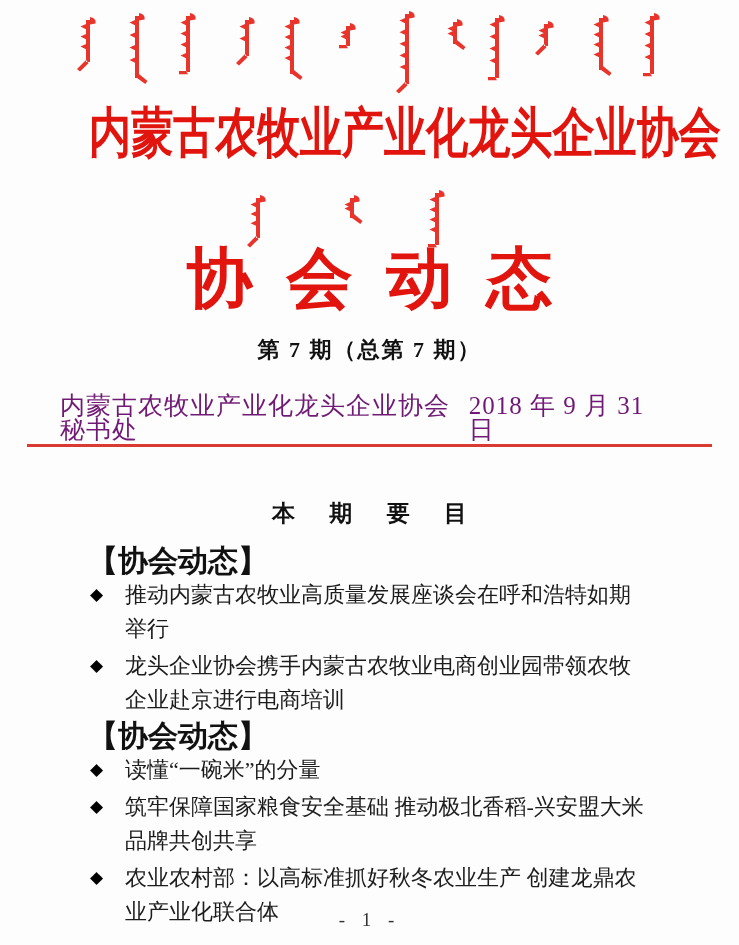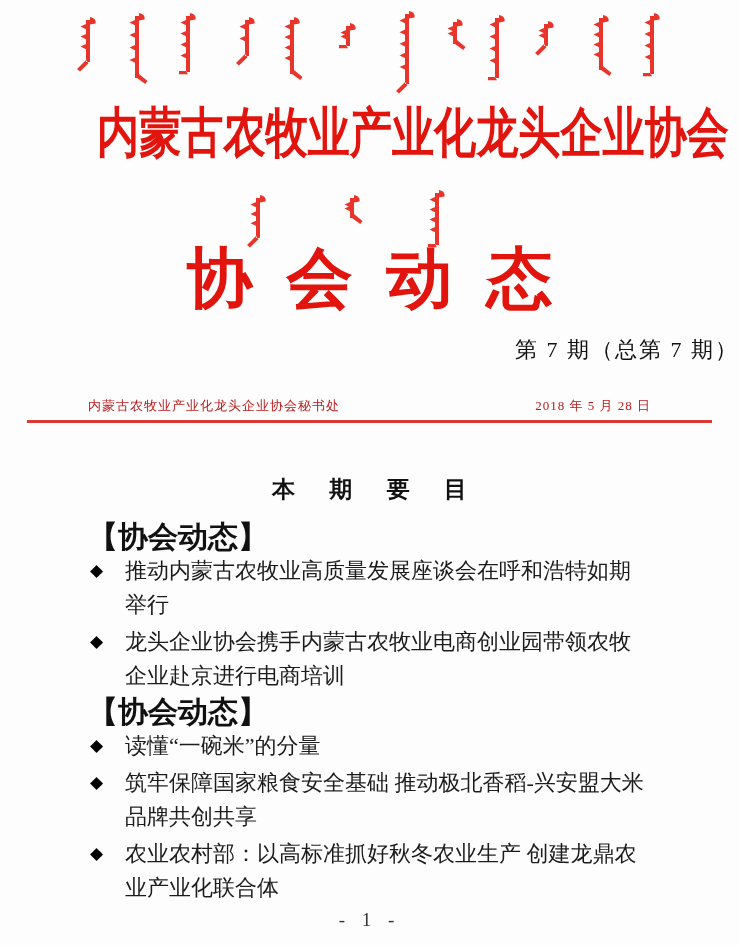--- a/index.html
+++ b/index.html
@@ -6,57 +6,57 @@
   .page{
     position:relative;
     width:739px;height:945px;
     background:#fdfdfd;
     overflow:hidden;
     font-family:"Liberation Serif","DejaVu Serif",serif;
     color:#1c1c1c;
   }
   svg.mn-row{display:block;margin:0 auto;}
   .org-title{
-    margin:2px 0 0 8px;
+    margin:2px 0 0 0;
     text-align:center;
     font-size:54px;
     line-height:66px;
     font-weight:bold;
     color:#e2140e;
     white-space:nowrap;
   }
   .org-title .stretch{display:inline-block;transform:scaleX(0.78);transform-origin:center;}
   .bulletin-title{
     margin:-6px 0 0 0;
     text-align:center;
     font-size:66px;
     line-height:66px;
     font-weight:bold;
     color:#e2140e;
     letter-spacing:34px;
     padding-left:34px;
   }
   .issue-line{
     margin:24px 0 0 0;
-    text-align:right;
+    text-align:center;
     font-size:22px;
     line-height:28px;
-    font-weight:normal;
+    font-weight:bold;
     letter-spacing:2px;
     color:#111;
   }
   .pub-row{
-    margin:30px 88px 0 88px;
+    margin:30px 88px 0 60px;
     display:flex;
     justify-content:space-between;
     align-items:baseline;
-    font-size:13px;
+    font-size:25px;
     line-height:24px;
     letter-spacing:1px;
-    color:#b91c1c;
+    color:#701a75;
   }
   .red-rule{
     margin:2px 27px 0 27px;
     height:3px;
     background:#d93a32;
   }
   .toc-heading{
     margin:50px 0 0 0;
     text-align:center;
     font-size:23px;
@@ -117,21 +117,21 @@
   <svg class="mn-row" id="mn-sub" width="739" height="64" viewBox="0 0 739 64" style="margin-top:22px">
       <path d="M256,10 h4 v40 h-4 Z M256,14 l-5.5,2.6 l5.5,2.6 Z M256,23.333333333333336 l-5.5,2.6 l5.5,2.6 Z M256,32.66666666666667 l-5.5,2.6 l5.5,2.6 Z M260,7 q6.5,1 5.5,6.5 l-5.5,1 Z M256,48 l-9,9 l3,2.4 l8.5,-8.2 Z M350,10 h4 v20 h-4 Z M350,14 l-5.5,2.6 l5.5,2.6 Z M350,18 l-5.5,2.6 l5.5,2.6 Z M354,7 q6.5,1 5.5,6.5 l-5.5,1 Z M354,26 l8.5,7 l-2.2,3 l-8.3,-6 Z M435,5 h4 v52 h-4 Z M435,9 l-5.5,2.6 l5.5,2.6 Z M435,19 l-5.5,2.6 l5.5,2.6 Z M435,29 l-5.5,2.6 l5.5,2.6 Z M435,39 l-5.5,2.6 l5.5,2.6 Z M439,2 q6.5,1 5.5,6.5 l-5.5,1 Z M435,56 h-7 v3.2 h9 Z " fill="#e8342b"></path>
     </svg>
 
   <h2 class="bulletin-title">协会动态</h2>
 
   <div class="issue-line">第 7 期（总第 7 期）</div>
 
   <div class="pub-row">
     <span>内蒙古农牧业产业化龙头企业协会秘书处</span>
-    <span>2018 年 5 月 28 日</span>
+    <span>2018 年 9 月 31 日</span>
   </div>
 
   <div class="red-rule"></div>
 
   <div class="toc-heading">本 期 要 目</div>
 
   <div class="toc">
 
     <div class="sec-title">【协会动态】</div>
 

